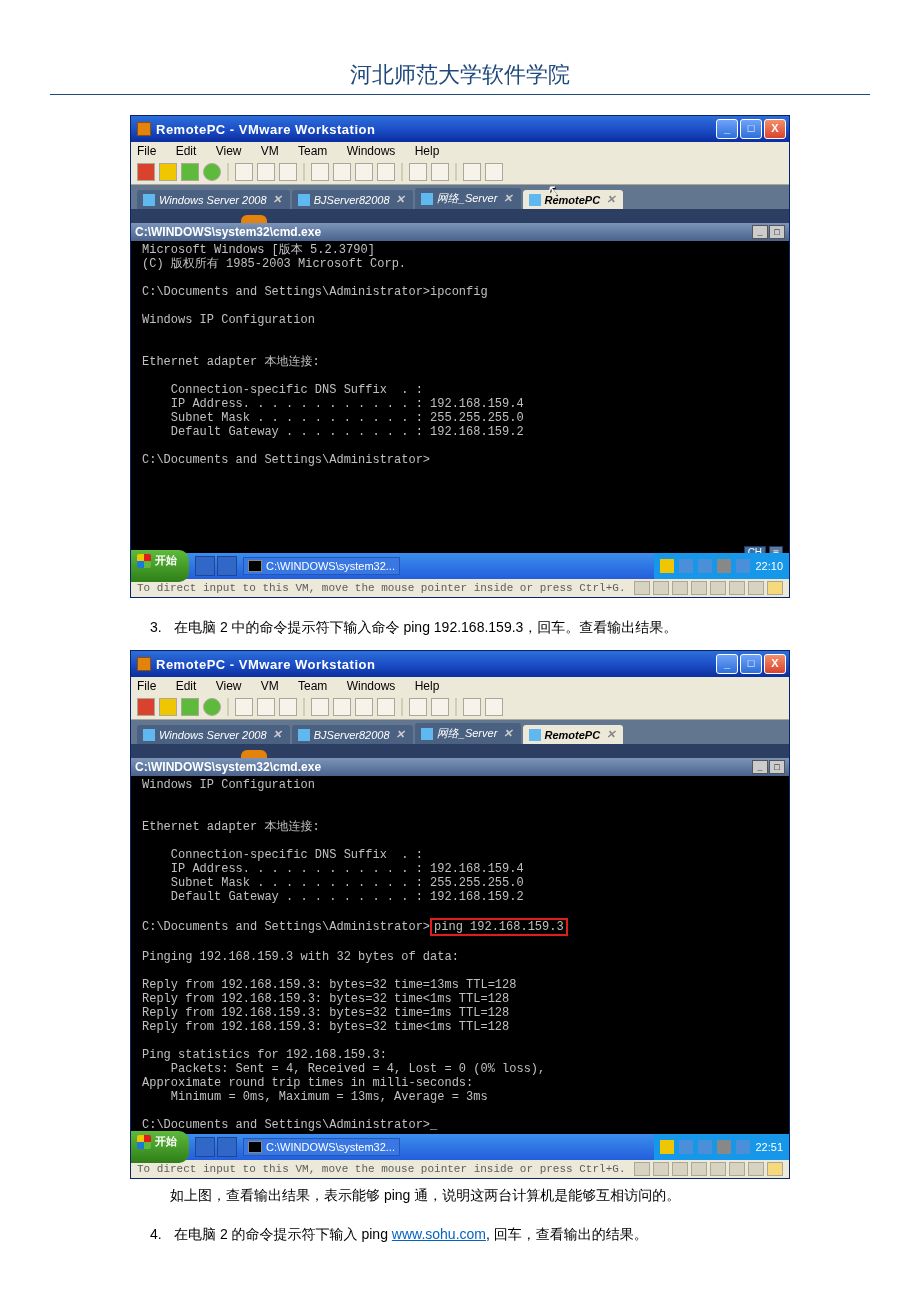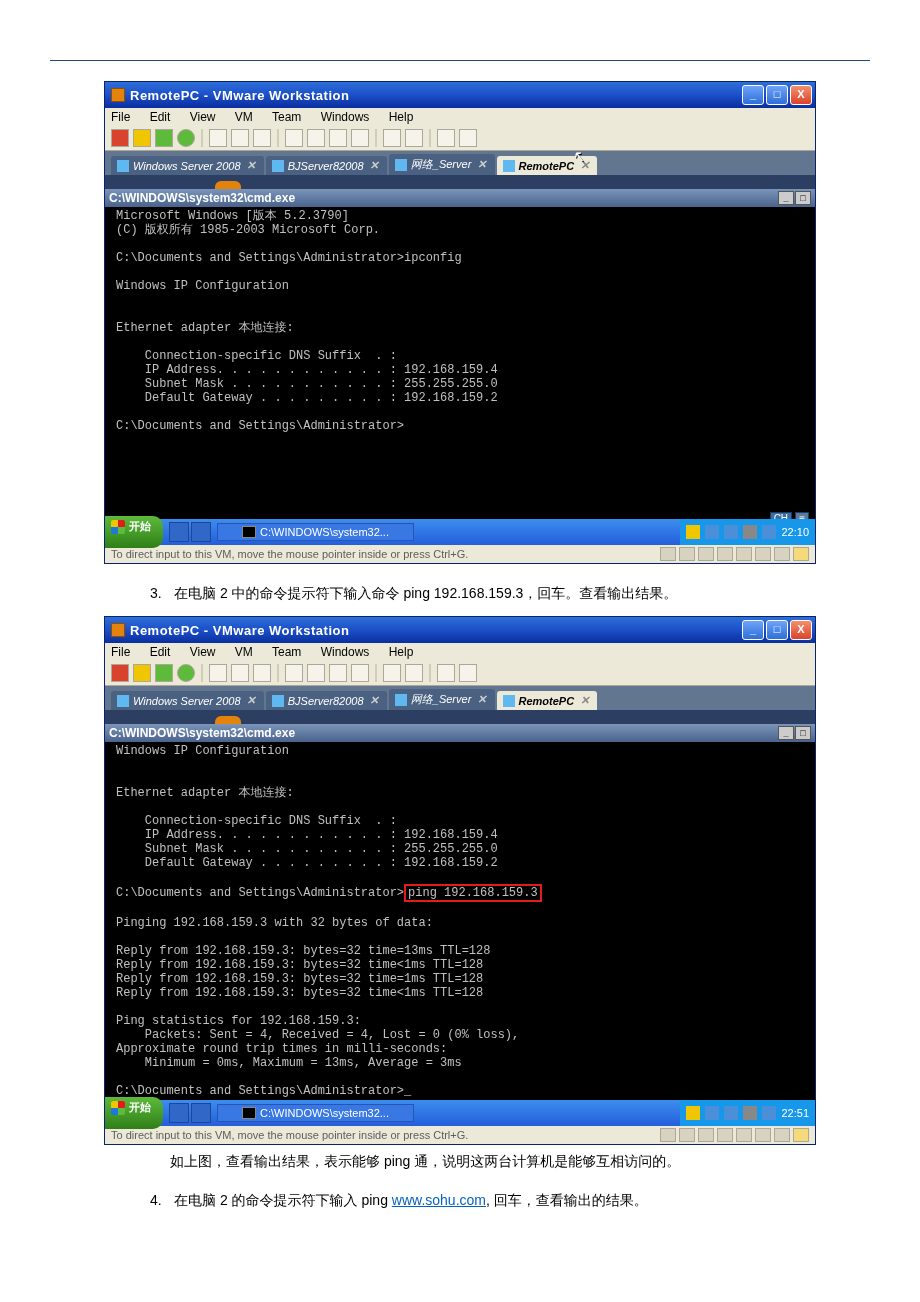--- a/index.html
+++ b/index.html
@@ -1,20 +1,20 @@
 <!DOCTYPE html>
 <html><head>
 <meta charset="utf-8">
 <style>
   * { margin: 0; padding: 0; box-sizing: border-box; }
   body { background: #fff; font-family: "Microsoft YaHei", sans-serif; width: 920px; }
   .page { padding: 60px 50px 60px 50px; }
   .header-title { text-align: center; color: #1F497D; font-size: 22px; font-family: "SimSun", serif; margin-bottom: 4px; }
   .header-rule { border: none; border-top: 1px solid #1F497D; margin-bottom: 20px; }
-  .screenshot { margin: 13px auto 8px auto; width: 712px; border: 0; }
+  .screenshot { margin: 13px auto 8px auto; width: 660px; border: 0; }
   .vm-window { border: 1px solid #0A246A; font-family: Tahoma, sans-serif; font-size: 11px; }
   .vm-titlebar { background: linear-gradient(to bottom, #2D6FD9 0%, #1C4FC8 50%, #0A2E9E 100%); color: #fff; display: flex; align-items: center; padding: 3px 3px 3px 6px; font-weight: bold; font-size: 13px; height: 26px; }
   .vm-title-icon { width: 14px; height: 14px; margin-right: 5px; display: inline-block; background: #E3830B; border: 1px solid #8B4F05; }
   .vm-titletext { flex: 1; letter-spacing: 0.5px; }
   .vm-winbtns { display: flex; gap: 2px; }
   .vm-winbtn { width: 22px; height: 20px; background: linear-gradient(#6EA3F8,#2E6FD9); border: 1px solid #fff; border-radius: 3px; color:#fff; font-weight:bold; text-align:center; line-height:16px; font-size:11px; }
   .vm-close { background: linear-gradient(#F49069,#D9432E); }
   .vm-menubar { background: #ECE9D8; padding: 2px 6px; font-size: 12px; color:#000; }
   .vm-menubar span { margin-right: 16px; text-decoration: underline; text-decoration-color: transparent; }
   .vm-menubar span::first-letter { text-decoration: underline; }
@@ -38,38 +38,39 @@
   .cmd-mb{ width:16px; height:14px; background:#ccc; border:1px solid #555; font-size:9px; text-align:center; line-height:12px; color:#000;}
   .cmd-body { background:#000; color:#c0c0c0; font-family: "Courier New", monospace; font-size:12px; padding:2px 11px; white-space:pre; line-height: 14px; min-height: 200px; }
   .red-box { border:2px solid #E21B1B; display:inline-block; padding:0 2px; }
   .xp-lang { position:absolute; right:6px; bottom:20px; }
   .xp-lang .ch{display:inline-block; background:#3B6EA5; color:#fff; padding:0 3px; font-size:10px; border:1px solid #1f3c5c;}
   .xp-taskbar { background:linear-gradient(#3B8EED,#245EDC); height:26px; display:flex; align-items:center; font-size:11px; color:#fff; position:relative;}
   .xp-start { background:linear-gradient(#5DBA3B,#2F7F18); padding:3px 12px 14px 6px; font-weight:bold; border-radius:0 10px 10px 0; display:flex; align-items:center; gap:4px;}
   .xp-start .winic{width:14px;height:14px;display:inline-block;background:conic-gradient(#E21B1B 0 25%, #5DBA3B 0 50%, #1C78D9 0 75%, #EFC600 0 100%); border-radius:2px;}
   .xp-ql{ display:flex; gap:2px; margin:0 6px;}
   .xp-ql .ql{width:20px;height:20px;background:#3167C7;border:1px solid #1e4596;display:inline-block;}
-  .xp-task { background:#3977E3; border:1px solid #2456B8; padding:2px 24px; display:flex; align-items:center; gap:4px; font-size:11px;justify-content:center;}
+  .xp-task { background:#3977E3; border:1px solid #2456B8; padding:2px 4px; display:flex; align-items:center; gap:4px; font-size:11px;justify-content:center;}
   .xp-task .tic{width:14px;height:12px;background:#000;display:inline-block;border:1px solid #888;}
   .xp-tray{ margin-left:auto; background:#1797E9; padding:2px 6px; display:flex; align-items:center; gap:5px; height:100%;}
   .xp-tray .tr{width:14px;height:14px;display:inline-block;}
   .xp-time{font-size:11px;}
   .vm-status { background:#ECE9D8; color:#5d5d5d; font-size:11px; padding:2px 6px; display:flex; align-items:center; }
-  .vm-status .stext{flex:1;}
+  .vm-status .stext{flex:1;font-family:Liberation Mono, monospace;}
   .vm-status .sic{ width:16px; height:14px; display:inline-block; margin-left:3px; background:#d7d3c0; border:1px solid #aca899;}
   .body-text { font-size: 14px; color:#000; margin: 21px 0 6px 100px; }
   .list-num { display:inline-block; width: 24px; }
   .indent { margin-left: 120px; font-size:14px; }
   a { color:#0563C1; text-decoration: underline; }
   .vm-content-wrap{position:relative;}
 </style>
 </head>
 <body>
 
 <div class="page">
+  <div class="header-title">河北师范大学软件学院</div>
   <hr class="header-rule">
 
   <div class="screenshot">
     <div class="vm-window">
       <div class="vm-titlebar">
         <span class="vm-title-icon"></span>
         <span class="vm-titletext">RemotePC - VMware Workstation</span>
         <div class="vm-winbtns">
           <div class="vm-winbtn">_</div>
           <div class="vm-winbtn">□</div>

